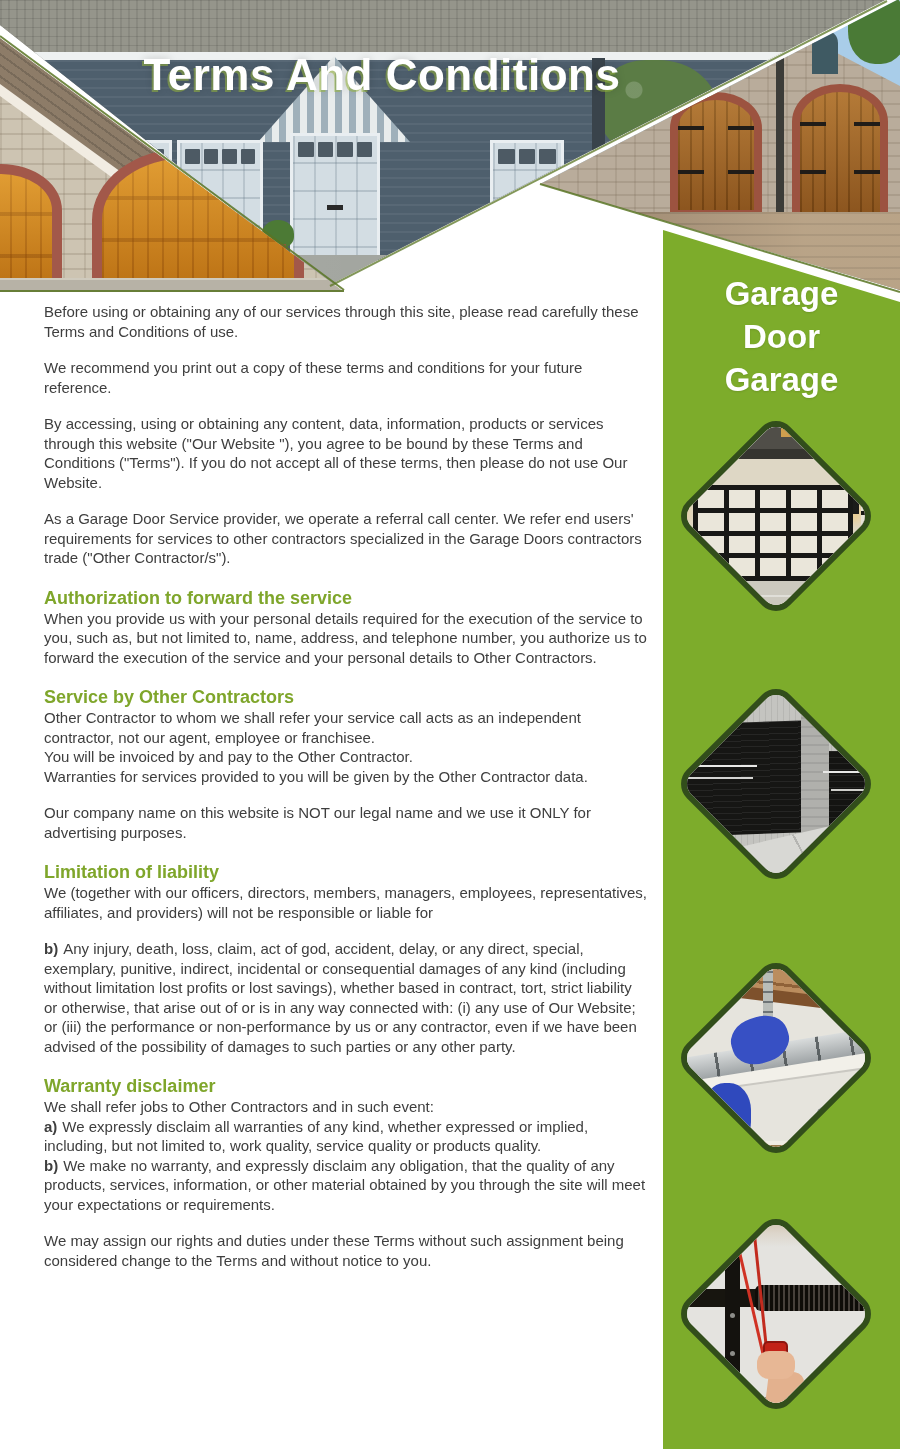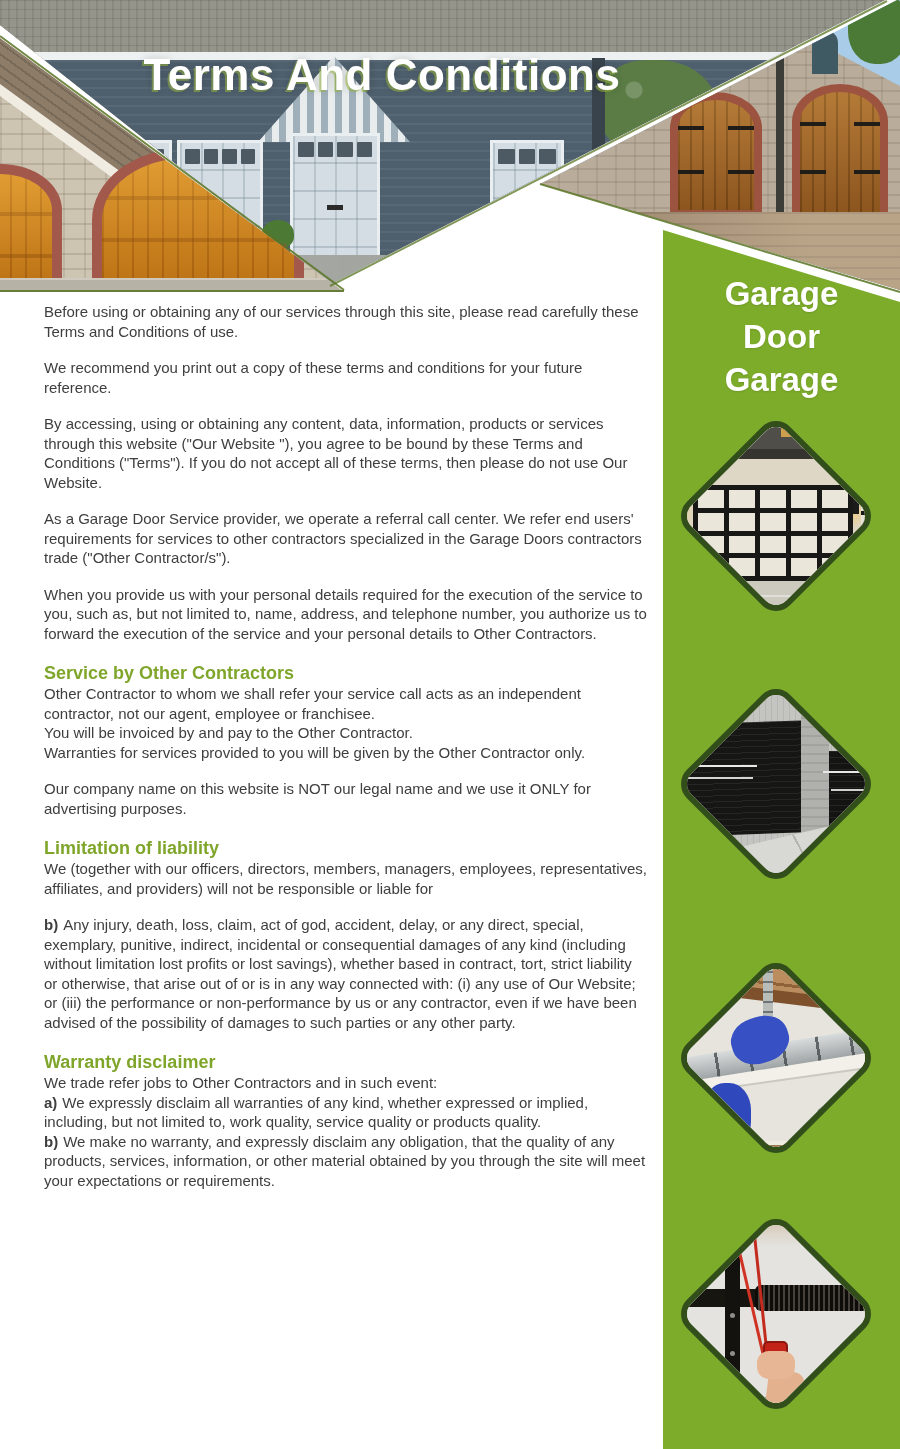--- a/index.html
+++ b/index.html
@@ -386,36 +386,38 @@
     <div class="hero-title">Terms And Conditions</div>
   </div>
 
   <div class="content">
     <p>Before using or obtaining any of our services through this site, please read carefully these Terms and Conditions of use.</p>
     <p>We recommend you print out a copy of these terms and conditions for your future reference.</p>
     <p>By accessing, using or obtaining any content, data, information, products or services through this website ("Our Website "), you agree to be bound by these Terms and Conditions ("Terms"). If you do not accept all of these terms, then please do not use Our Website.</p>
 
     <p>As a Garage Door Service provider, we operate a referral call center. We refer end users' requirements for services to other contractors specialized in the Garage Doors contractors trade ("Other Contractor/s").</p>
 
+    <h2>Authorization to forward the service</h2>
     <p>When you provide us with your personal details required for the execution of the service to you, such as, but not limited to, name, address, and telephone number, you authorize us to forward the execution of the service and your personal details to Other Contractors.</p>
 
     <h2>Service by Other Contractors</h2>
     <p>
       <span class="bl">Other Contractor to whom we shall refer your service call acts as an independent contractor, not our agent, employee or franchisee.</span>
       <span class="bl">You will be invoiced by and pay to the Other Contractor.</span>
-      <span class="bl">Warranties for services provided to you will be given by the Other Contractor only.</span>
+      <span class="bl">Warranties for services provided to you will be given by the Other Contractor data.</span>
     </p>
     <p>Our company name on this website is NOT our legal name and we use it ONLY for advertising purposes.</p>
 
     <h2>Limitation of liability</h2>
     <p>We (together with our officers, directors, members, managers, employees, representatives, affiliates, and providers) will not be responsible or liable for</p>
     <p><b class="lbl">b)</b><span>Any injury, death, loss, claim, act of god, accident, delay, or any direct, special, exemplary, punitive, indirect, incidental or consequential damages of any kind (including without limitation lost profits or lost savings), whether based in contract, tort, strict liability or otherwise, that arise out of or is in any way connected with: (i) any use of Our Website; or (iii) the performance or non-performance by us or any contractor, even if we have been advised of the possibility of damages to such parties or any other party.</span></p>
 
     <h2>Warranty disclaimer</h2>
     <p>
-      <span class="bl">We trade refer jobs to Other Contractors and in such event:</span>
+      <span class="bl">We shall refer jobs to Other Contractors and in such event:</span>
       <span class="bl"><b class="lbl">a)</b><span>We expressly disclaim all warranties of any kind, whether expressed or implied, including, but not limited to, work quality, service quality or products quality.</span></span>
       <span class="bl"><b class="lbl">b)</b><span>We make no warranty, and expressly disclaim any obligation, that the quality of any products, services, information, or other material obtained by you through the site will meet your expectations or requirements.</span></span>
     </p>
 
+    <p>We may assign our rights and duties under these Terms without such assignment being considered change to the Terms and without notice to you.</p>
   </div>
 
 </div>
 
 </body></html>

